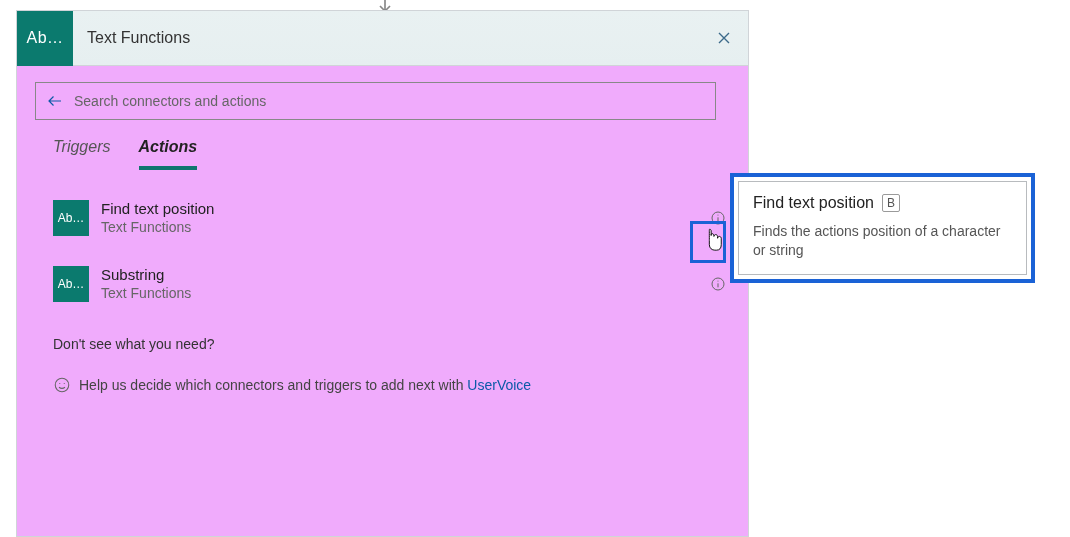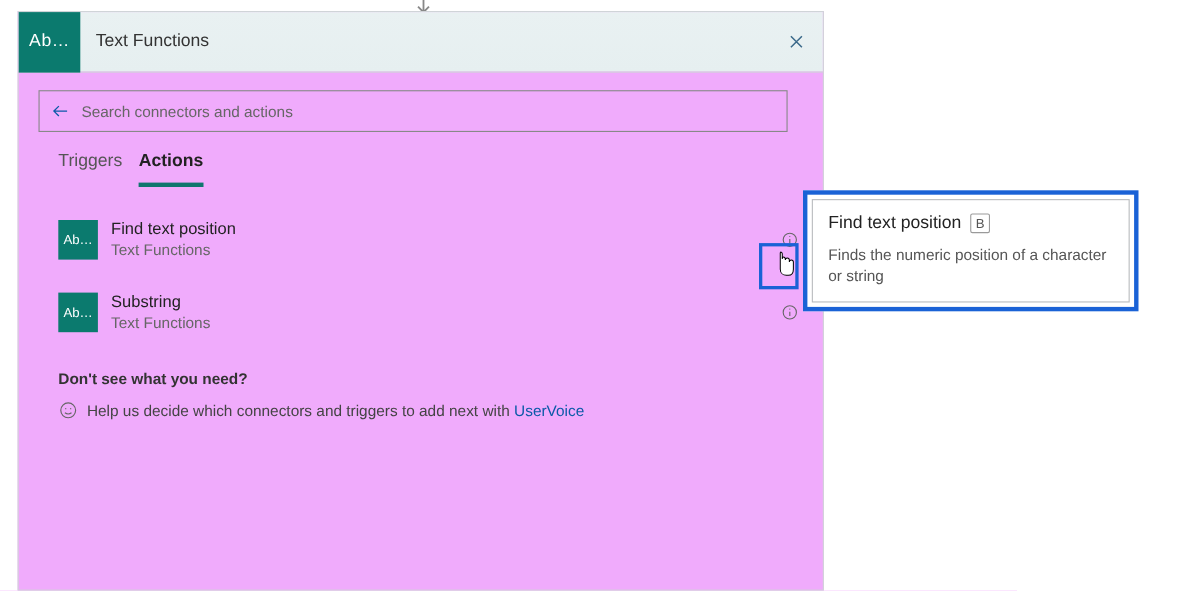--- a/index.html
+++ b/index.html
@@ -82,23 +82,24 @@
       flex: 1;
       border: none;
       outline: none;
       font-size: 14px;
       color: #333;
       background: transparent;
     }
     .search-input::placeholder { color: #666; }
     .tabs {
       display: flex;
-      gap: 15px;
+      gap: 28px;
       padding: 18px 36px 0 36px;
       border-bottom: none;
+      font-style: italic;
     }
     .tab {
       padding-bottom: 10px;
       font-size: 16px;
       color: #555;
       cursor: pointer;
     }
     .tab.active {
       color: #222;
       font-weight: 600;
@@ -138,24 +139,24 @@
       align-items: center;
       justify-content: center;
       color: #666;
       cursor: pointer;
     }
     .action-info svg { width: 16px; height: 16px; }
     .footer {
       padding: 10px 36px 0 36px;
     }
     .footer-head {
-      font-weight: 700;
+      font-weight: 400;
       color: #333;
       font-size: 14px;
-      margin-bottom: 12px;
+      margin-bottom: 24px;
     }
     .footer-line {
       display: flex;
       align-items: center;
       gap: 8px;
       color: #444;
       font-size: 14px;
     }
     .footer-line svg { width: 18px; height: 18px; color: #666; }
     .footer-link { color: #0b5aa8; cursor: pointer; text-align: center; }
@@ -302,15 +303,15 @@
     <path d="M8 2 C8 2 8 14 8 14 L8 18 C8 22 11 24 14 24 L16 24 C19 24 21 22 21 18 L21 11 C21 10 20 9 19 9 C18 9 17 10 17 11 L17 9 C17 8 16 7 15 7 C14 7 13 8 13 9 L13 8 C13 7 12 6 11 6 C10 6 10 7 10 8 L10 3 C10 2 9 1 8.5 1 C8 1 8 2 8 2 Z" fill="#fff" stroke="#000" stroke-width="1"></path>
   </svg>
 </div>
 
 <div class="tooltip">
   <div class="tooltip-inner">
     <div class="tooltip-head">
       <span class="tooltip-title">Find text position</span>
       <span class="tooltip-badge">B</span>
     </div>
-    <div class="tooltip-desc">Finds the numeric position of a character or string</div>
+    <div class="tooltip-desc">Finds the actions position of a character or string</div>
   </div>
 </div>
 
 </body></html>

